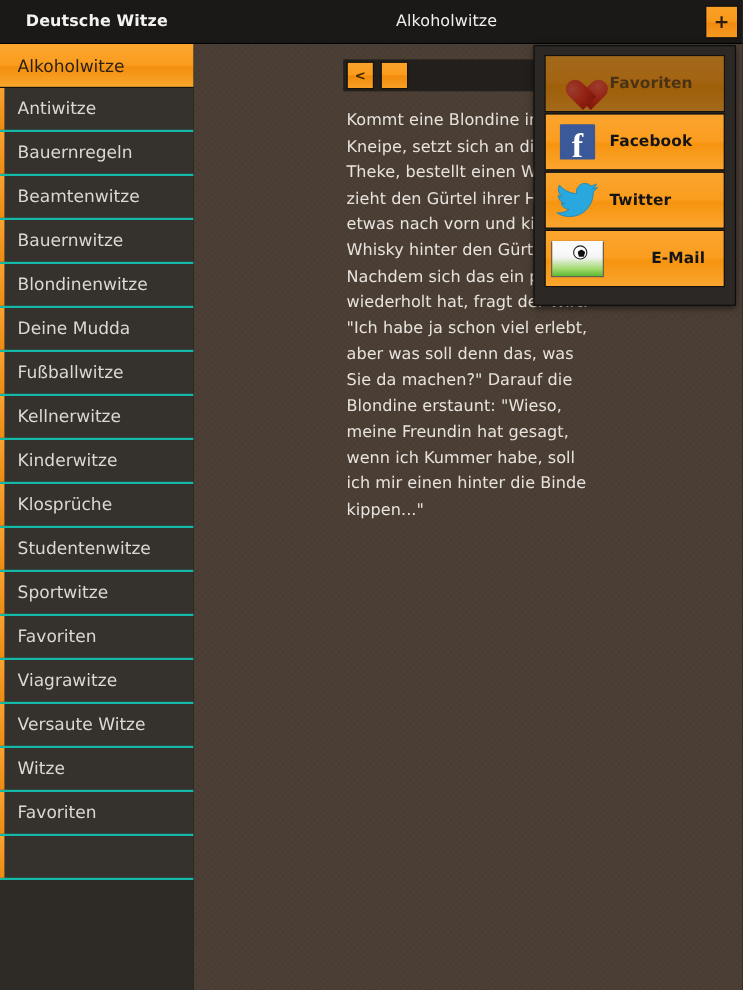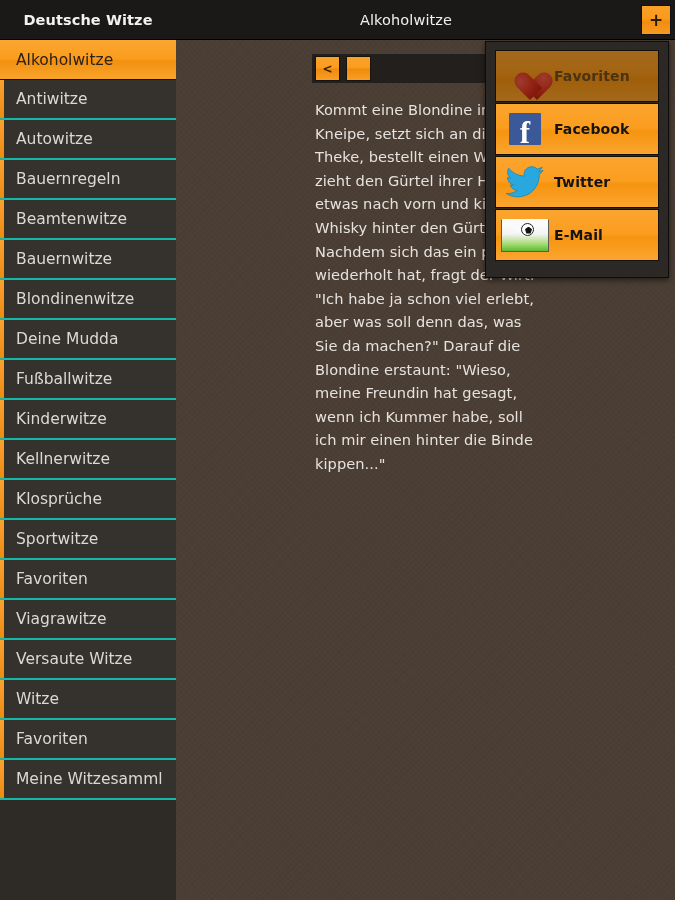--- a/index.html
+++ b/index.html
@@ -112,21 +112,21 @@
   .share-item{
     position:relative;
     height:52px; width:100%;
     margin-bottom:1px;
     background:linear-gradient(to bottom,#fba52f 0%,#fb9d1f 48%,#f6940f 54%,#fba52f 100%);
     border:1px solid #15100a;
     display:flex; align-items:center;
     cursor:pointer;
     overflow:hidden;
   }
-  .share-item:last-child{ margin-bottom:0; }
+  .share-item:last-child{ margin-bottom:0;gap:38px; }
   .share-item.dimmed::after{
     content:""; position:absolute; inset:0;
     background:rgba(40,22,0,.42);
     pointer-events:none;
   }
   .share-ico{
     width:58px; height:52px;
     display:flex; align-items:center; justify-content:center;
     flex:0 0 58px;
   }
@@ -204,24 +204,20 @@
 <div id="sidebar">
     <div class="side-item selected">
       <div class="label">Alkoholwitze</div>
     </div>
     <div class="side-item">
       <div class="accent"></div>
       <div class="label">Antiwitze</div>
     </div>
     <div class="side-item">
       <div class="accent"></div>
-      <div class="label">Autowitze</div>
-    </div>
-    <div class="side-item">
-      <div class="accent"></div>
       <div class="label">Bauernregeln</div>
     </div>
     <div class="side-item">
       <div class="accent"></div>
       <div class="label">Beamtenwitze</div>
     </div>
     <div class="side-item">
       <div class="accent"></div>
       <div class="label">Bauernwitze</div>
     </div>
@@ -232,32 +228,36 @@
     <div class="side-item">
       <div class="accent"></div>
       <div class="label">Deine Mudda</div>
     </div>
     <div class="side-item">
       <div class="accent"></div>
       <div class="label">Fußballwitze</div>
     </div>
     <div class="side-item">
       <div class="accent"></div>
+      <div class="label">Kellnerwitze</div>
+    </div>
+    <div class="side-item">
+      <div class="accent"></div>
       <div class="label">Kinderwitze</div>
     </div>
     <div class="side-item">
       <div class="accent"></div>
-      <div class="label">Kellnerwitze</div>
-    </div>
-    <div class="side-item">
-      <div class="accent"></div>
       <div class="label">Klosprüche</div>
     </div>
     <div class="side-item">
       <div class="accent"></div>
+      <div class="label">Studentenwitze</div>
+    </div>
+    <div class="side-item">
+      <div class="accent"></div>
       <div class="label">Sportwitze</div>
     </div>
     <div class="side-item">
       <div class="accent"></div>
       <div class="label">Favoriten</div>
     </div>
     <div class="side-item">
       <div class="accent"></div>
       <div class="label">Viagrawitze</div>
     </div>
@@ -268,21 +268,20 @@
     <div class="side-item">
       <div class="accent"></div>
       <div class="label">Witze</div>
     </div>
     <div class="side-item">
       <div class="accent"></div>
       <div class="label">Favoriten</div>
     </div>
     <div class="side-item">
       <div class="accent"></div>
-      <div class="label">Meine Witzesamml</div>
     </div>
   </div>
 
 <div id="share-popup">
     <div class="share-item dimmed">
       <div class="share-ico">
         <div class="heart"></div>
       </div>
       <div class="share-label">Favoriten</div>
     </div>

